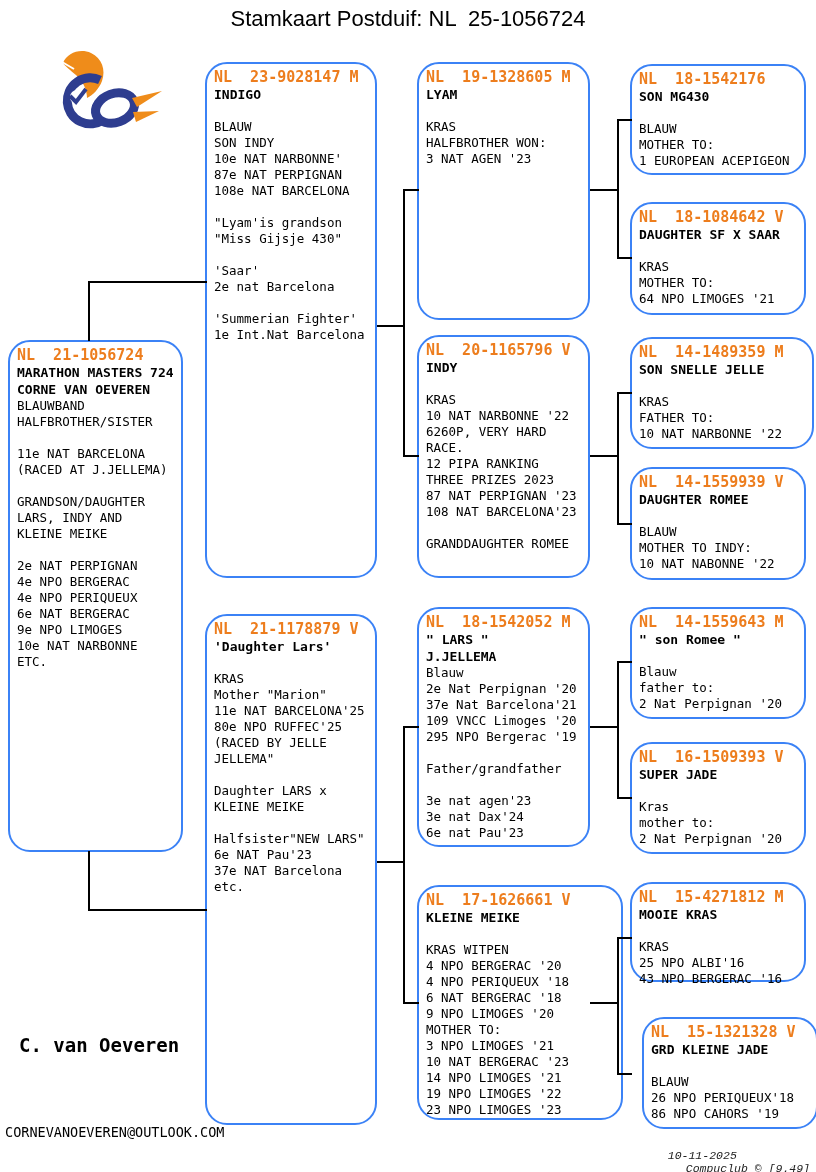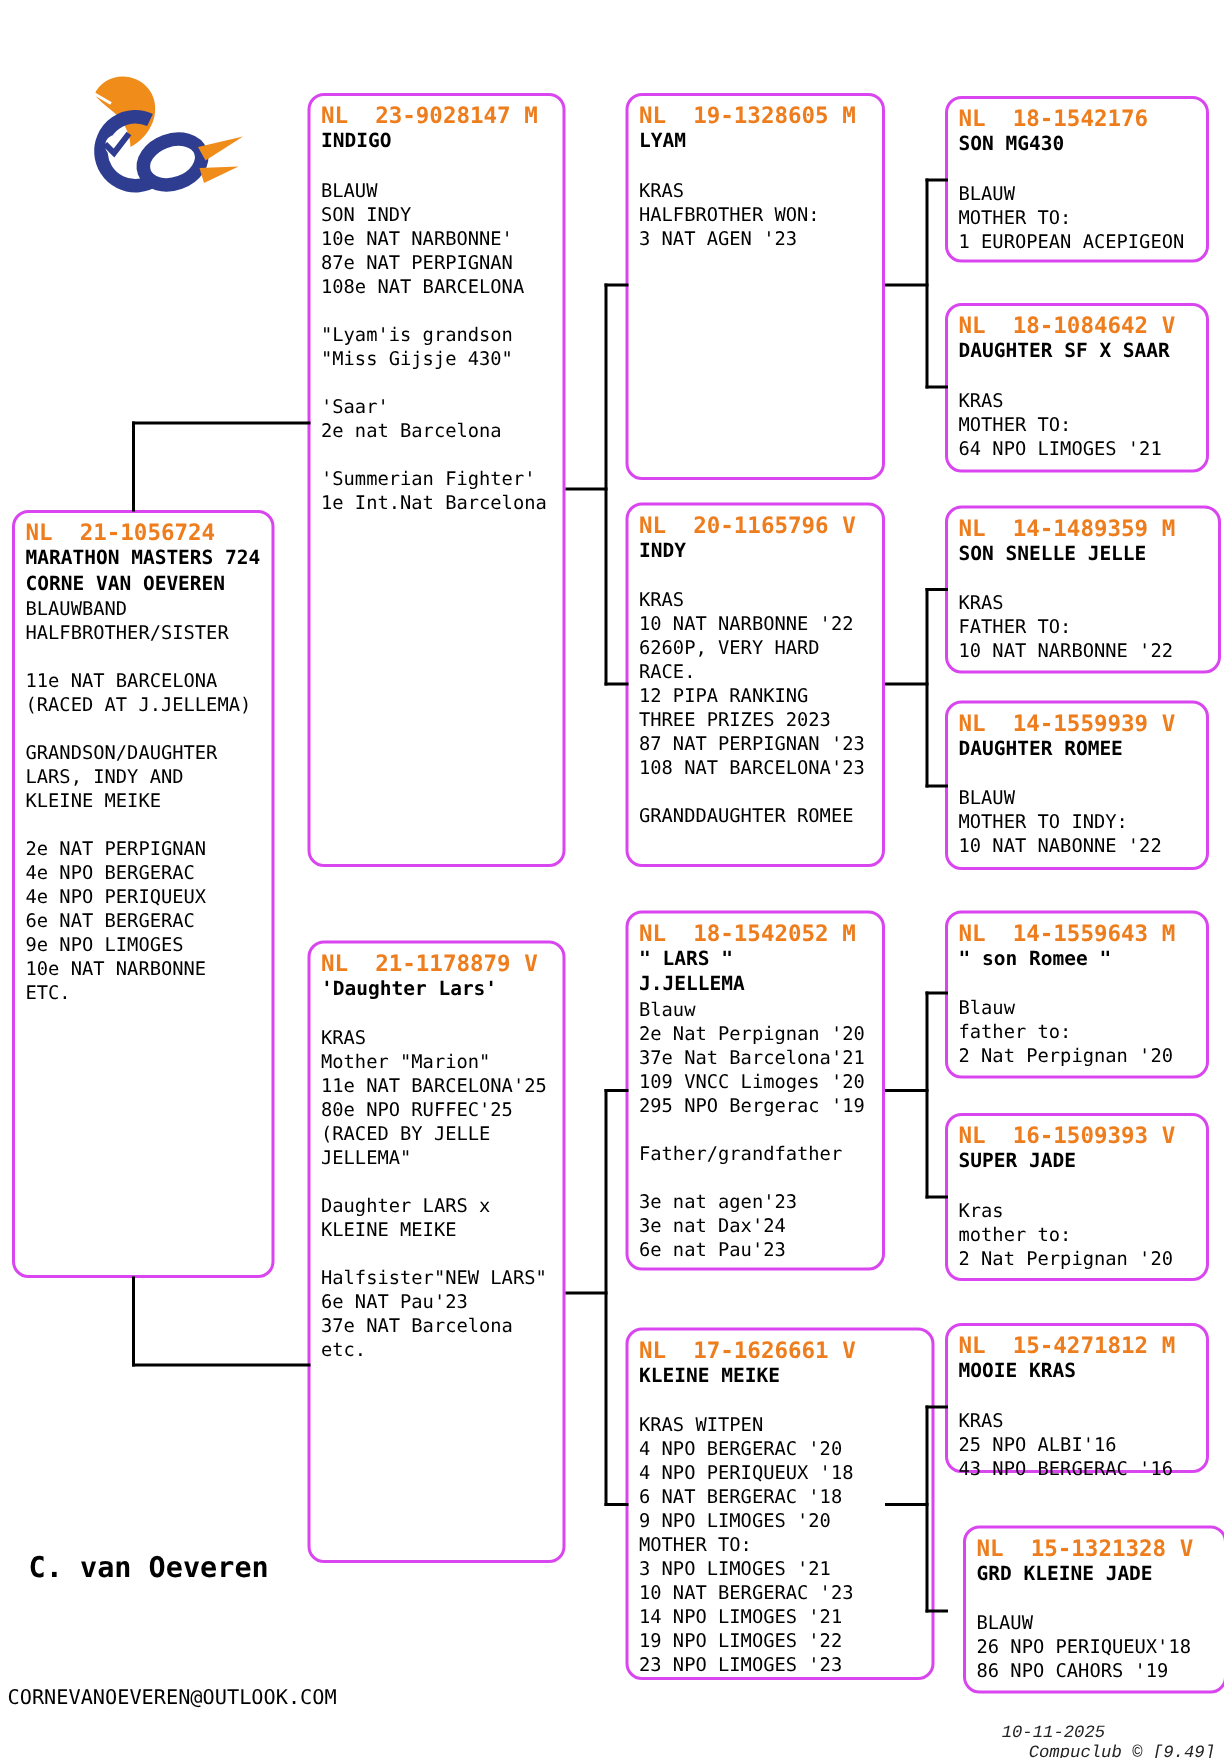--- a/index.html
+++ b/index.html
@@ -1,20 +1,20 @@
 <!DOCTYPE html>
 <html><head>
 <meta charset="utf-8">
 <style>
   html,body{margin:0;padding:0;background:#fff;}
   #page{position:relative;width:816px;height:1172px;background:#fff;overflow:hidden;
         font-family:"DejaVu Sans Mono",monospace;color:#000;}
   .title{position:absolute;left:0;top:6px;width:816px;text-align:center;
          font-family:"Liberation Sans",sans-serif;font-size:22px;white-space:pre;}
-  .pbox{position:absolute;border:2px solid #d946ef;border-radius:11px;background:#fff;
+  .pbox{position:absolute;border:2px solid #3b82f6;border-radius:22px;background:#fff;
         padding:4px 7px;box-sizing:border-box;}
   .ring{font-weight:bold;font-size:15px;line-height:18px;color:var(--accent);white-space:pre;}
   .pname{font-weight:bold;font-size:13px;line-height:17px;white-space:pre;}
   .psub{font-weight:bold;font-size:13px;line-height:17px;white-space:pre;}
   .pbody{font-size:12.5px;line-height:16px;white-space:pre-wrap;}
   .hl{position:absolute;height:2px;background:#000;}
   .vl{position:absolute;width:2px;background:#000;}
   .owner-name{position:absolute;left:19px;top:1034px;font-weight:bold;font-size:19px;}
   .owner-lines{position:absolute;left:5px;top:1060px;font-size:13px;line-height:18px;white-space:pre-wrap;}
   .owner-email{position:absolute;left:5px;top:1124px;font-size:13.5px;}
@@ -22,20 +22,21 @@
           font-style:italic;font-size:11.5px;color:#222;white-space:pre;}
   .footer span{margin-left:18px;}
   .footer span:first-child{margin-left:0;}
   .logo{position:absolute;left:40px;top:48px;}
 </style>
 </head>
 <body>
 
 <div id="page" style="--accent:#ed7d1d;">
 
+  <div class="title">Stamkaart Postduif: NL  25-1056724</div>
 
   <svg class="logo" width="125" height="95" viewBox="0 0 125 95">
     <path fill="#ef8c1a" d="M23,15 C27,5 40,0 51,5 C62,10 66,22 62,33 C59,41 53,47 47,50 C47,42 43,33 36,27 C30,22 25,18 23,15 Z"></path>
     <path stroke="#fff" stroke-width="2" fill="none" d="M22,14 L34,21"></path>
     <path fill="none" stroke="#2e3d8f" stroke-width="9" d="M60,32 A23,23 0 1 0 63,72"></path>
     <circle cx="37" cy="49" r="7" fill="#fff"></circle>
     <path fill="none" stroke="#2e3d8f" stroke-width="4" d="M30,48 L36,54 L46,41"></path>
     <ellipse cx="75" cy="60" rx="20" ry="14.5" transform="rotate(-20 75 60)" fill="none" stroke="#2e3d8f" stroke-width="9"></ellipse>
     <path fill="#ef8c1a" d="M92,50 L122,43 L97,59 Z"></path>
     <path fill="#ef8c1a" d="M93,64 L119,63 L96,74 Z"></path>
@@ -78,21 +79,21 @@
 "Lyam'is grandson
 "Miss Gijsje 430"
 
 'Saar'
 2e nat Barcelona
 
 'Summerian Fighter'
 1e Int.Nat Barcelona</div>
   </div>
 
-  <div class="pbox" style="left:205px;top:627px;width:172px;height:415px">
+  <div class="pbox" style="left:205px;top:614px;width:172px;height:511px">
     <div class="ring">NL  21-1178879 V</div>
     <div class="pname">'Daughter Lars'</div>
 
     <div class="pbody">
 KRAS
 Mother "Marion"
 11e NAT BARCELONA'25
 80e NPO RUFFEC'25
 (RACED BY JELLE
 JELLEMA"

